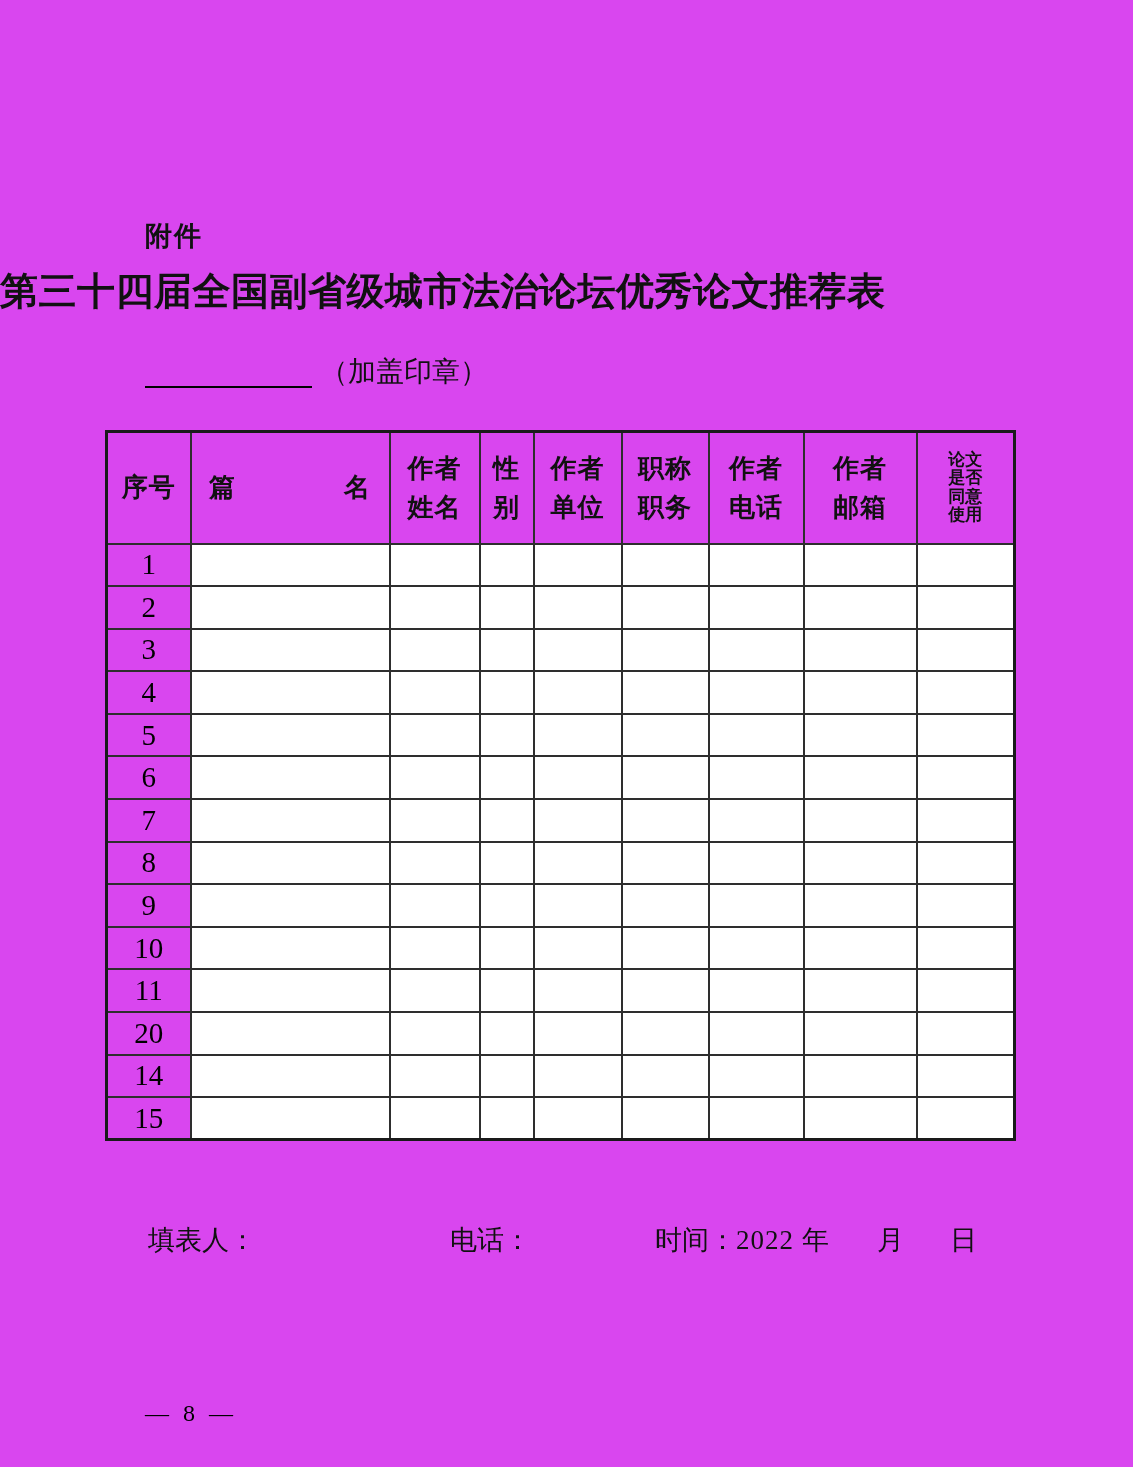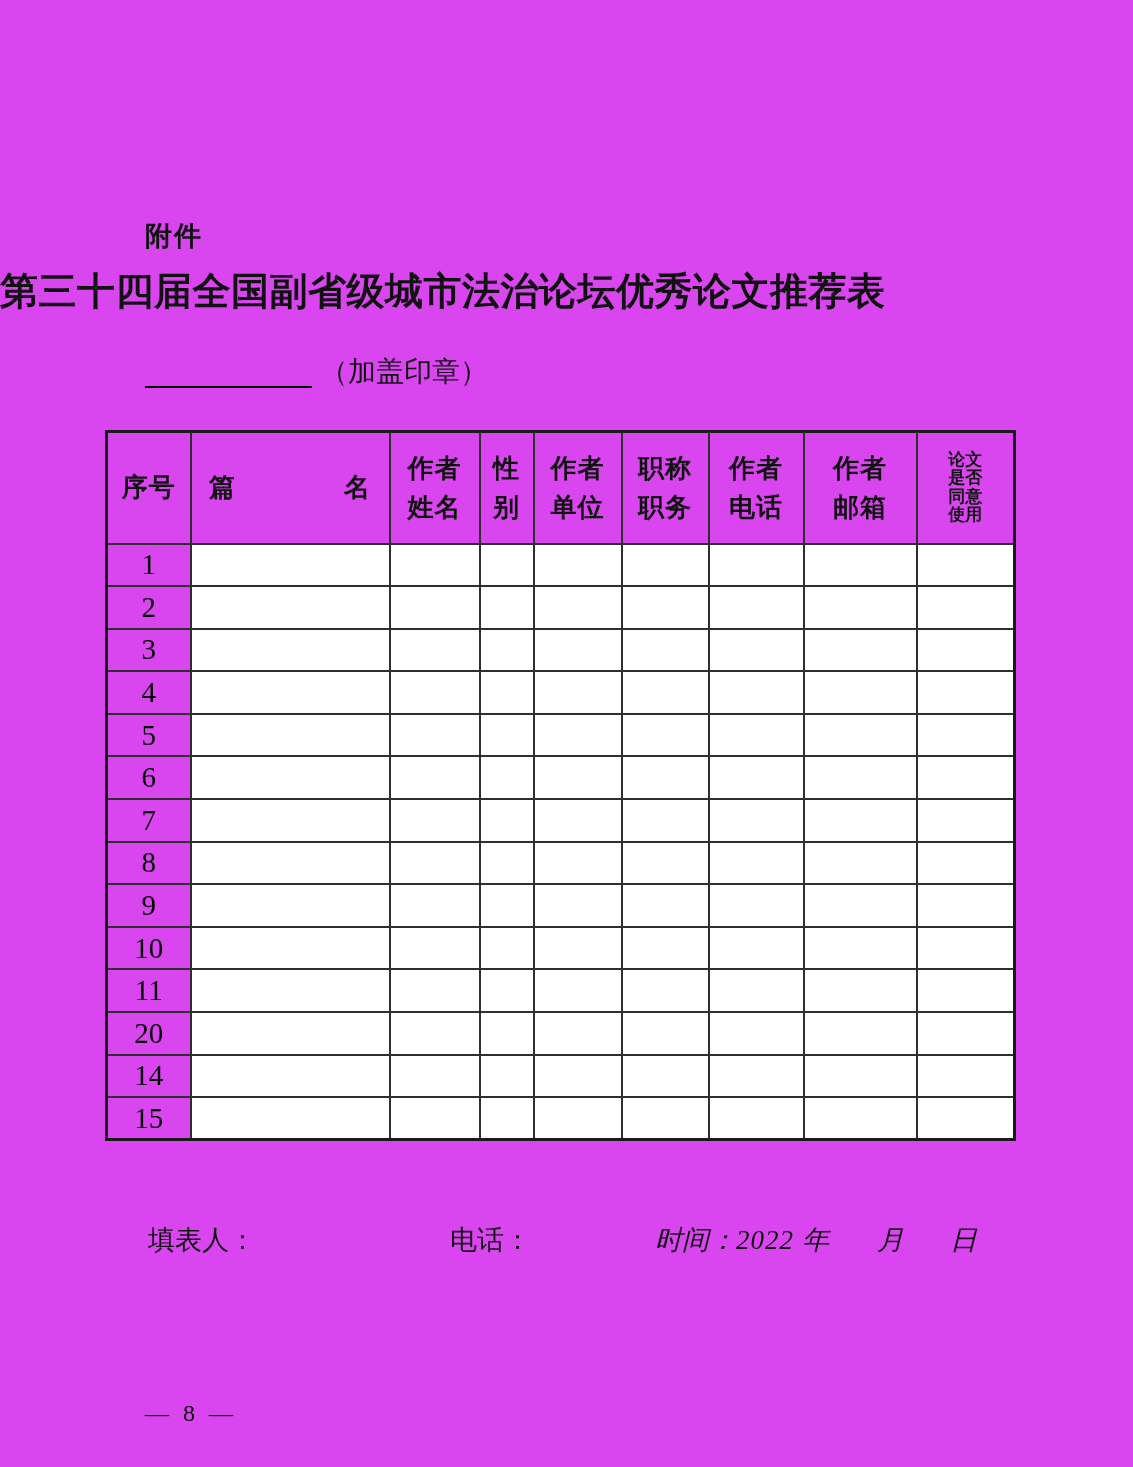--- a/index.html
+++ b/index.html
@@ -102,21 +102,21 @@
     left: 0;
     width: 100%;
     height: 40px;
     font-family: "DejaVu Serif", "Liberation Serif", serif;
     font-size: 27px;
     line-height: 40px;
   }
   .footer-item { position: absolute; white-space: nowrap; }
   .footer-filler { left: 148px; }
   .footer-phone  { left: 450px; }
-  .footer-time   { left: 655px; font-style: italic; }
+  .footer-time   { left: 655px; }
   .year-num {
     font-family: "Liberation Serif", serif;
     letter-spacing: 1px;
   }
   .unit-year  { margin-left: 8px; }
   .unit-month { margin-left: 48px; }
   .unit-day   { margin-left: 46px; }
 
   .page-number {
     position: absolute;

